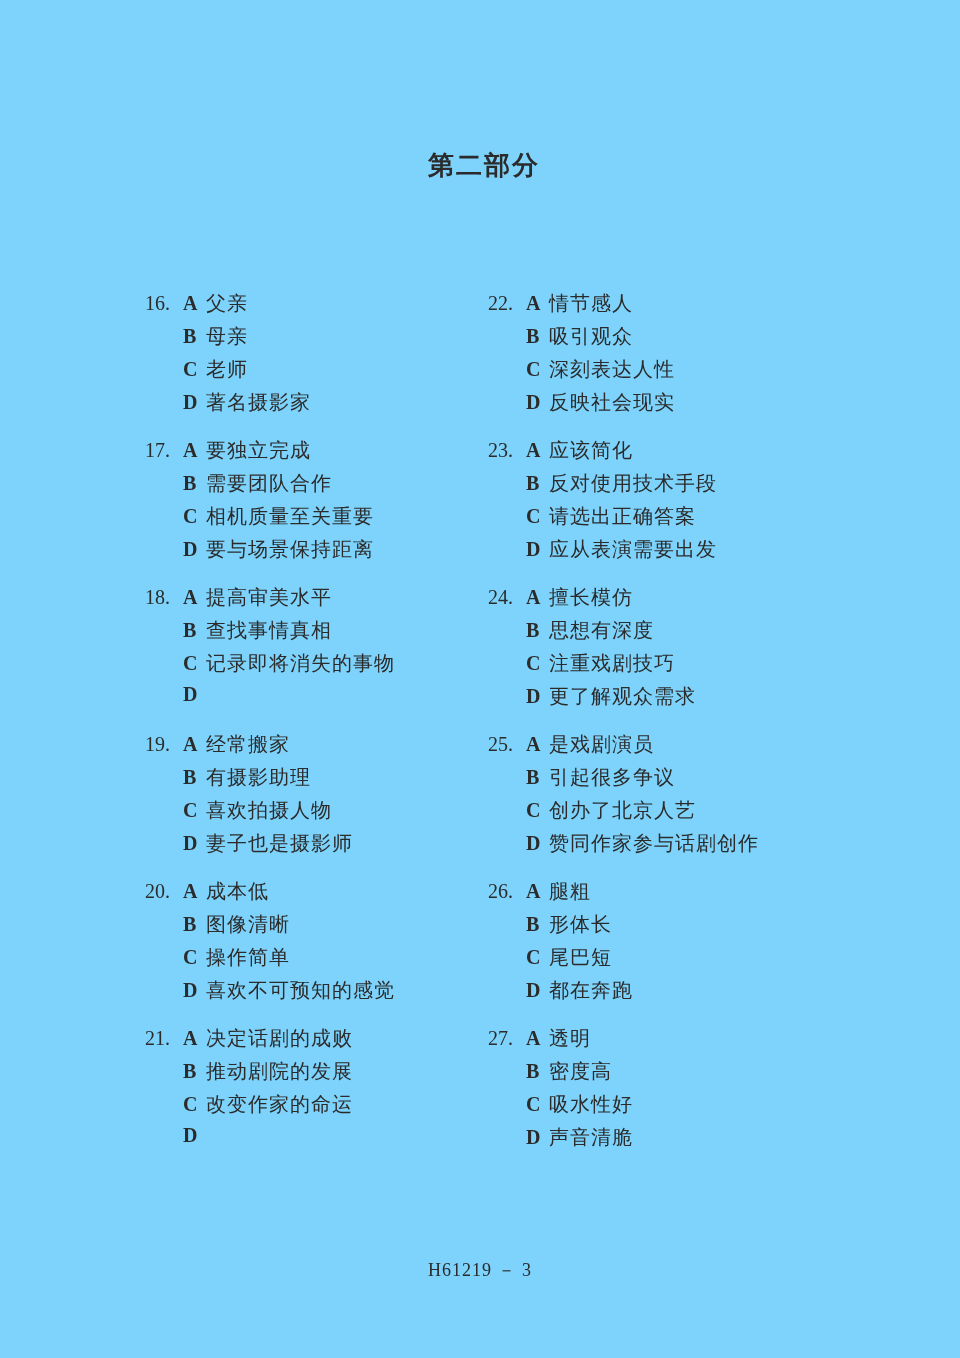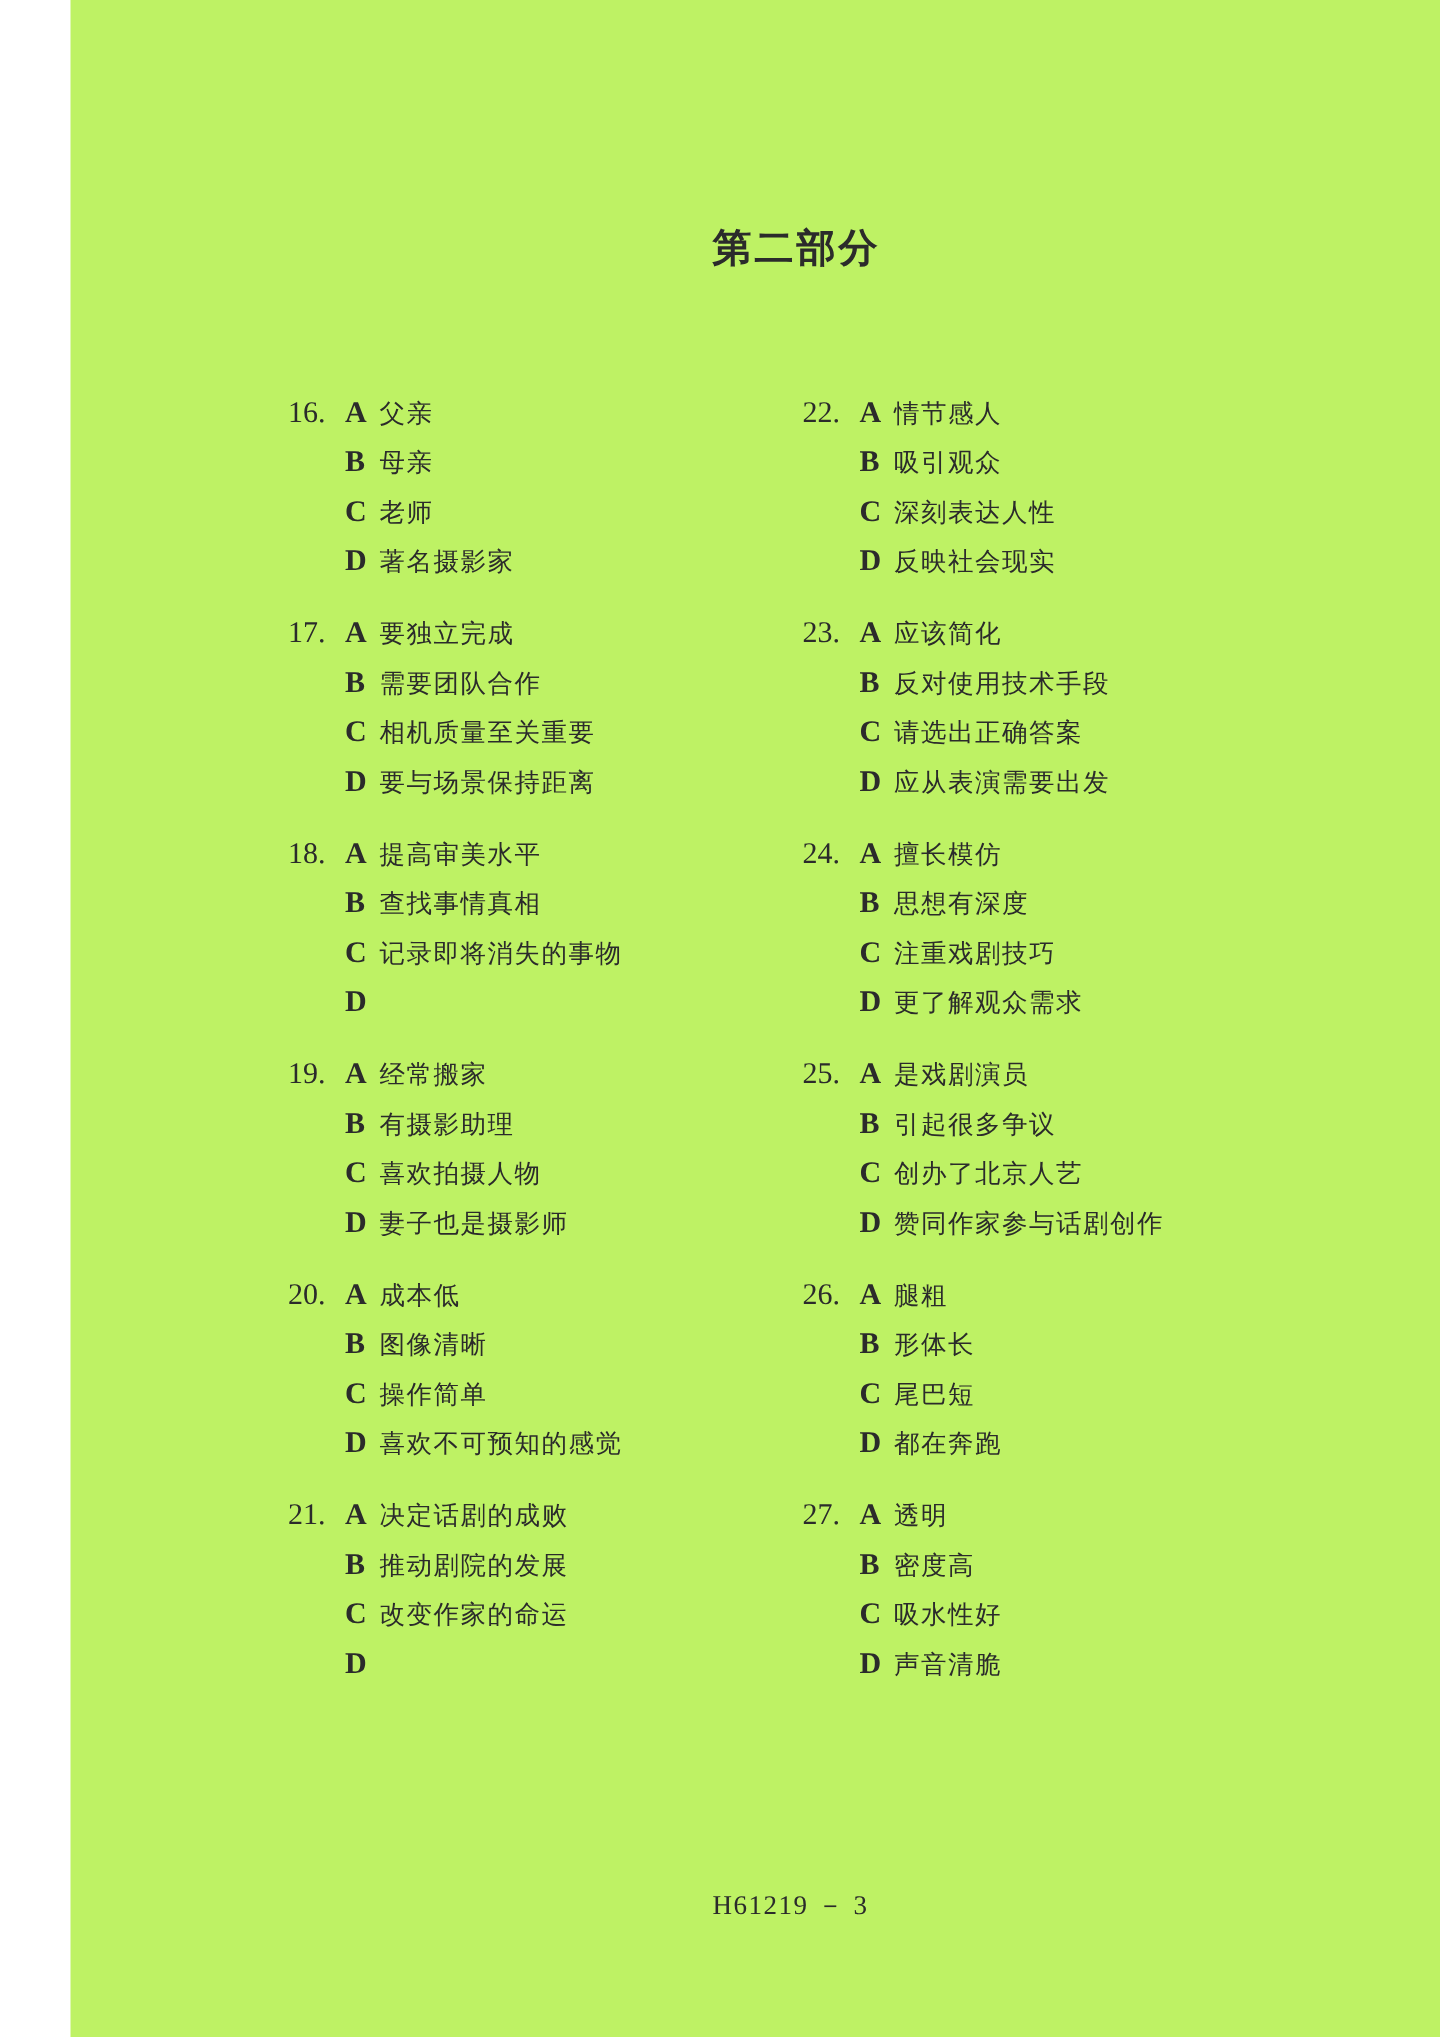--- a/index.html
+++ b/index.html
@@ -12,22 +12,21 @@
     height: 1358px;
     position: relative;
     font-family: "Liberation Serif", "DejaVu Serif", serif;
     color: #2b2b2b;
     overflow: hidden;
   }
 
   .page {
     position: absolute;
     inset: 0;
-    background: #bef264;
-    margin-left: 47px;
+    background: #7dd3fc;
   }
 
   
   .section-title {
     position: absolute;
     top: 148px;
     left: 0;
     width: 960px;
     text-align: center;
     font-size: 26px;
@@ -44,21 +43,21 @@
     left: 145px;
     font-size: 23px;
     font-weight: bold;
     letter-spacing: 1px;
     white-space: nowrap;
   }
 
   
   .columns {
     position: absolute;
-    top: 264px;
+    top: 290px;
     left: 0;
     width: 908px;
     height: 900px;
   }
   .col {
     position: absolute;
     top: 0;
   }
   .col-left  { left: 145px; width: 330px; }
   .col-right { left: 488px; width: 340px; }
@@ -79,21 +78,21 @@
     text-align: left;
     letter-spacing: 0px;
   }
   .opt-letter {
     width: 23px;
     flex: 0 0 23px;
     font-size: 20px;
     font-weight: bold;
   }
   .opt-text {
-    font-size: 17px;
+    font-size: 20px;
     letter-spacing: 1px;
   }
 
   
   .footer {
     position: absolute;
     top: 1258px;
     left: 0;
     width: 960px;
     text-align: center;

